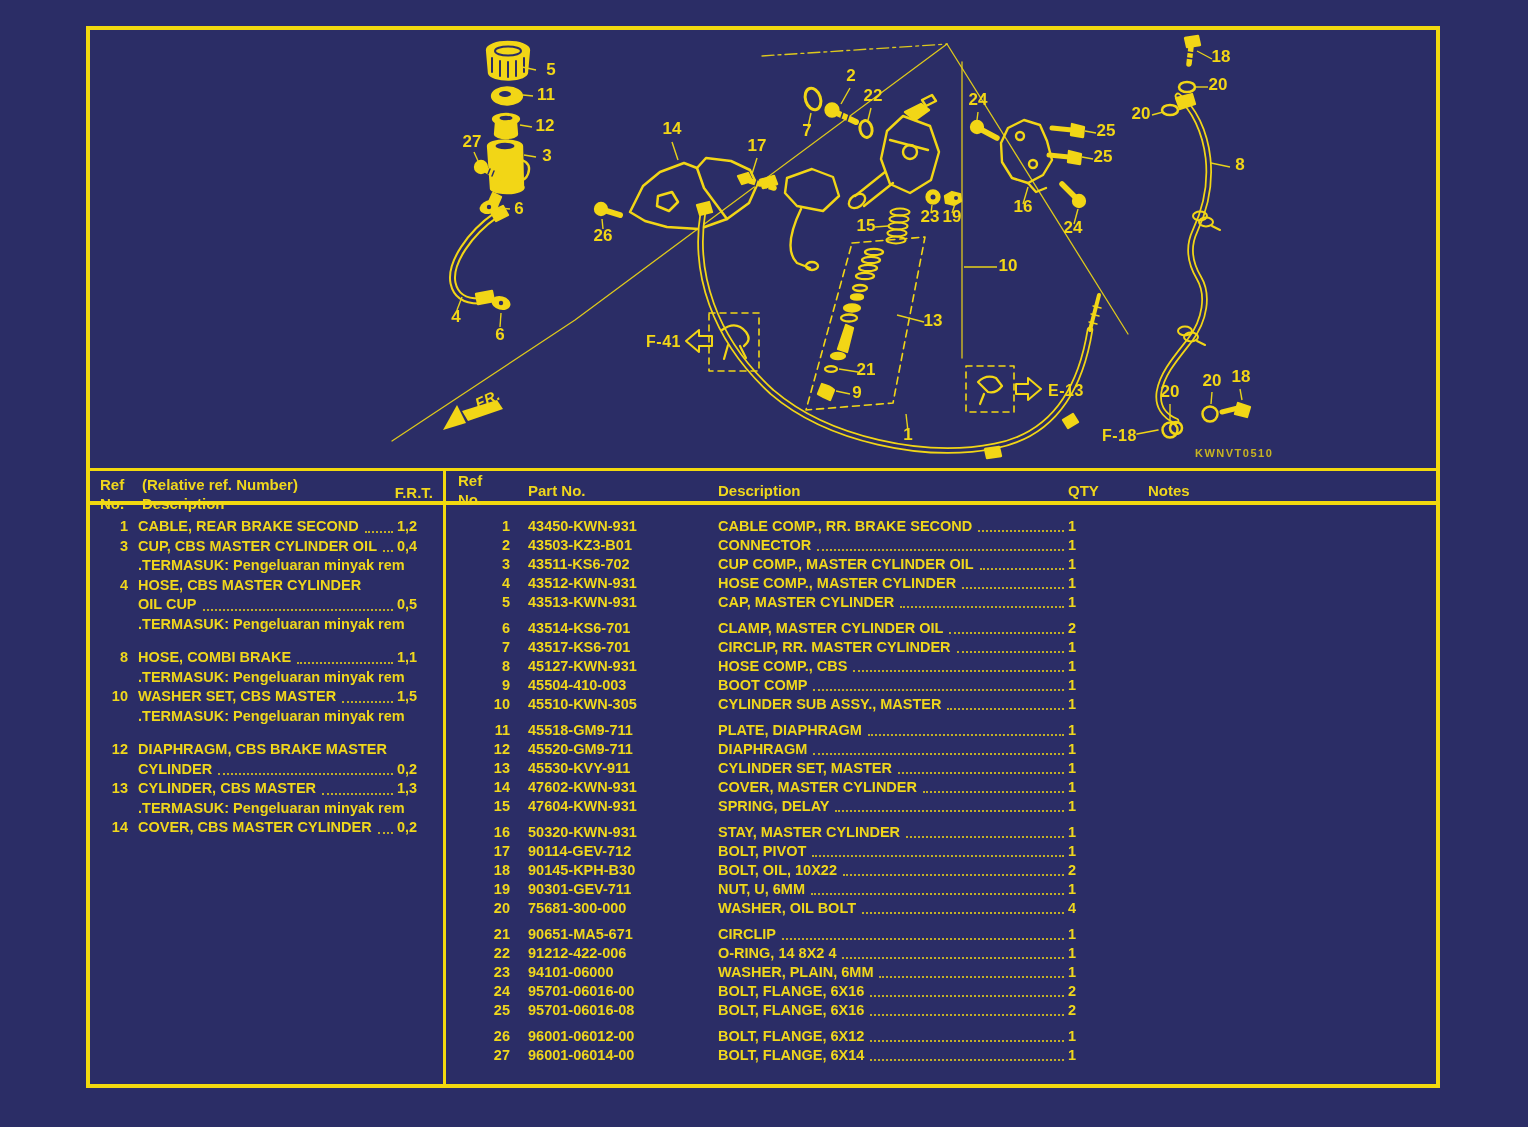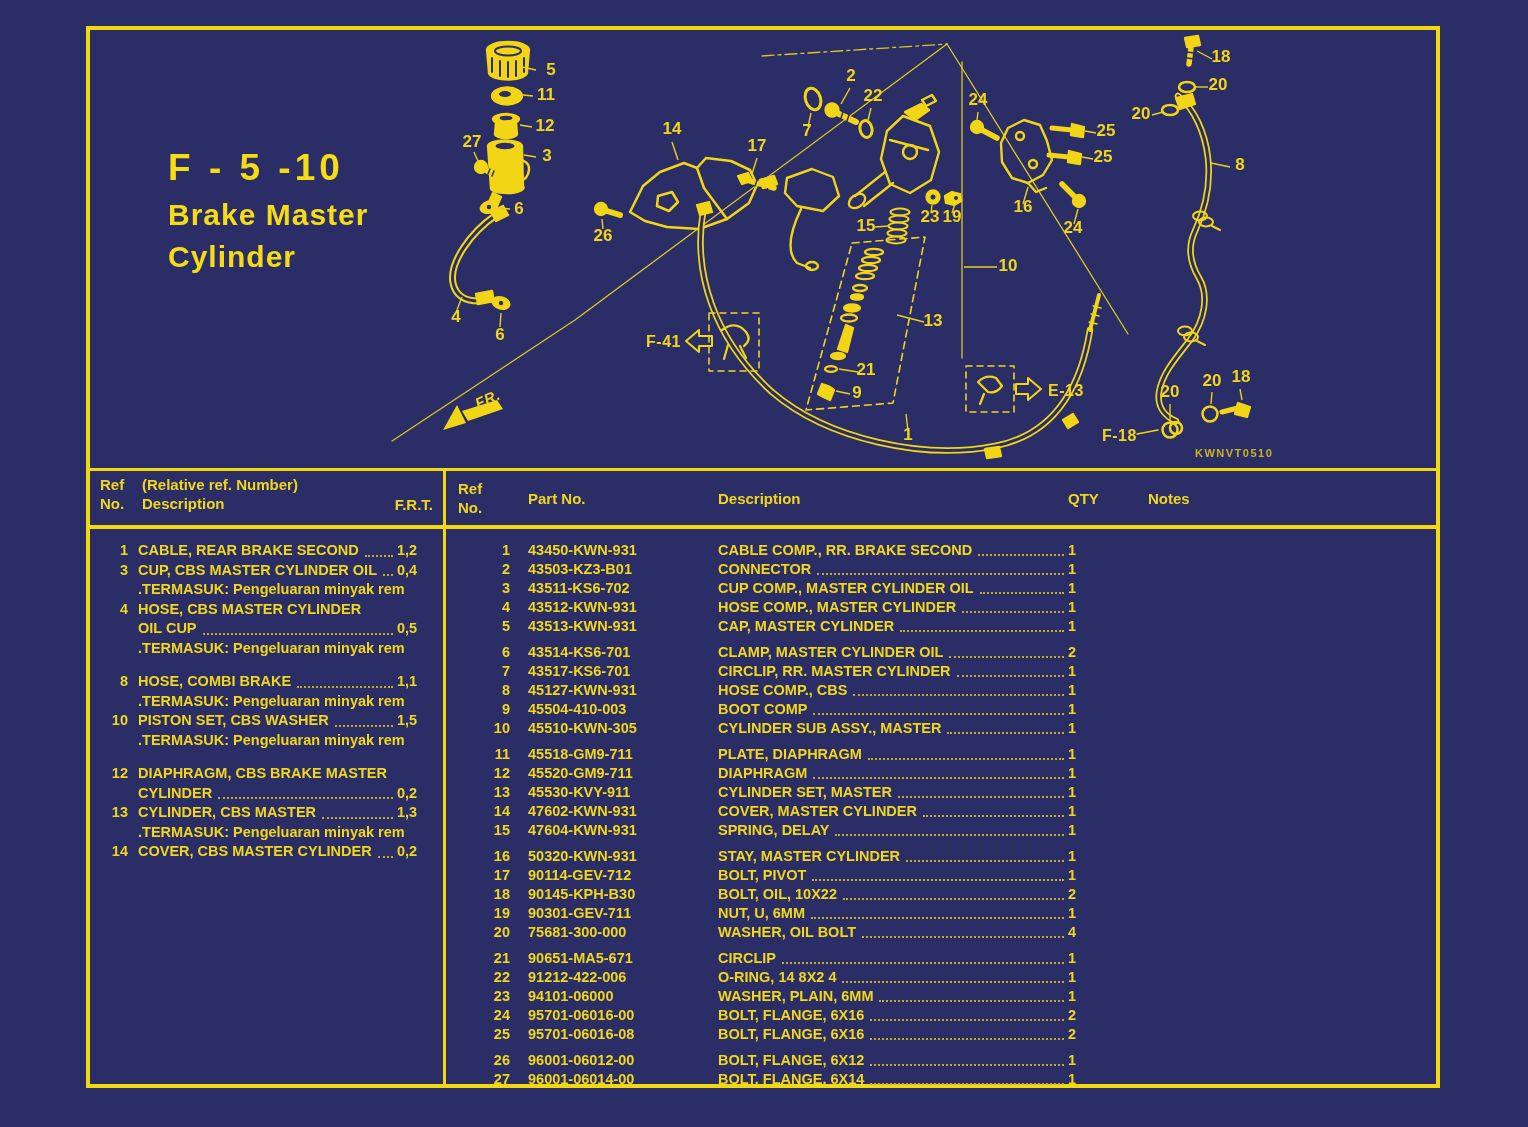--- a/index.html
+++ b/index.html
@@ -28,21 +28,21 @@
   .callout{font-size:17px;text-anchor:middle}
   .callout-line{stroke:#e8d21a;stroke-width:1.4;fill:none}
   .flag{font-size:16px;letter-spacing:.5px}
   .fr-text{font-size:15px;font-style:italic}
   .watermark{font-size:11px;fill:#c9b520;letter-spacing:1.5px;font-weight:bold}
   
   .tables{position:absolute;left:0;right:0;top:441px;bottom:0;display:flex;color:#f0d71c}
   .ltable{width:353px;border-right:3px solid #f2d90e;flex:none;display:flex;flex-direction:column}
   .rtable{flex:1;display:flex;flex-direction:column}
   .thead{
-    height:58px;flex:none;border-bottom:4px solid #f2d90e;
+    height:34px;flex:none;border-bottom:4px solid #f2d90e;
     font-size:15px;font-weight:bold;
   }
   .lhead{display:flex;padding:4px 6px 2px 10px;box-sizing:border-box}
   .h-ref{width:36px;line-height:19px}
   .h-desc{flex:1;line-height:19px;padding-left:6px}
   .h-frt{align-self:center;margin-top:10px;padding-right:4px}
   .rhead{display:grid;grid-template-columns:70px 190px 350px 80px 200px;align-items:center;padding-left:12px;box-sizing:border-box}
   .rhead .h-ref{align-self:center}
   .lbody{padding-top:12px;font-size:14.5px;font-weight:bold}
   .lrow{display:flex;line-height:19.5px;padding:0 10px}
@@ -60,25 +60,20 @@
   .rqty{text-align:left}
   .rnotes{text-align:left}
 </style>
 </head>
 <body>
 
 <div class="frame">
 
   <div class="diagram-area">
 
-    <div class="title-block">
-      <div class="title-code">F - 5 -10</div>
-      <div class="title-line">Brake Master</div>
-      <div class="title-line">Cylinder</div>
-    </div>
 
     <svg class="diagram-svg" id="diagram-svg" viewBox="90 30 1346 438" preserveAspectRatio="xMinYMin meet">
       <g stroke="#f2d616" fill="none" stroke-width="2.3" stroke-linecap="round" stroke-linejoin="round">
 
         <g stroke-width="1.3" stroke="#ddc81c">
           <path d="M762,56 L947,44" stroke-dasharray="12 4 3 4"></path>
           <path d="M947,44 L575,320 L392,441"></path>
           <path d="M947,44 L1128,334"></path>
           <path d="M962,62 L962,358"></path>
         </g>
@@ -449,21 +444,21 @@
           <div class="lrow">
             <span class="lref"></span>
             <span class="lmid">
               <span class="ltext">.TERMASUK: Pengeluaran minyak rem</span>
             </span>
             <span class="lfrt"></span>
           </div>
           <div class="lrow">
             <span class="lref">10</span>
             <span class="lmid">
-              <span class="ltext">PISTON SET, CBS WASHER</span>
+              <span class="ltext">WASHER SET, CBS MASTER</span>
               <span class="leader"></span>
             </span>
             <span class="lfrt">1,5</span>
           </div>
           <div class="lrow">
             <span class="lref"></span>
             <span class="lmid">
               <span class="ltext">.TERMASUK: Pengeluaran minyak rem</span>
             </span>
             <span class="lfrt"></span>

